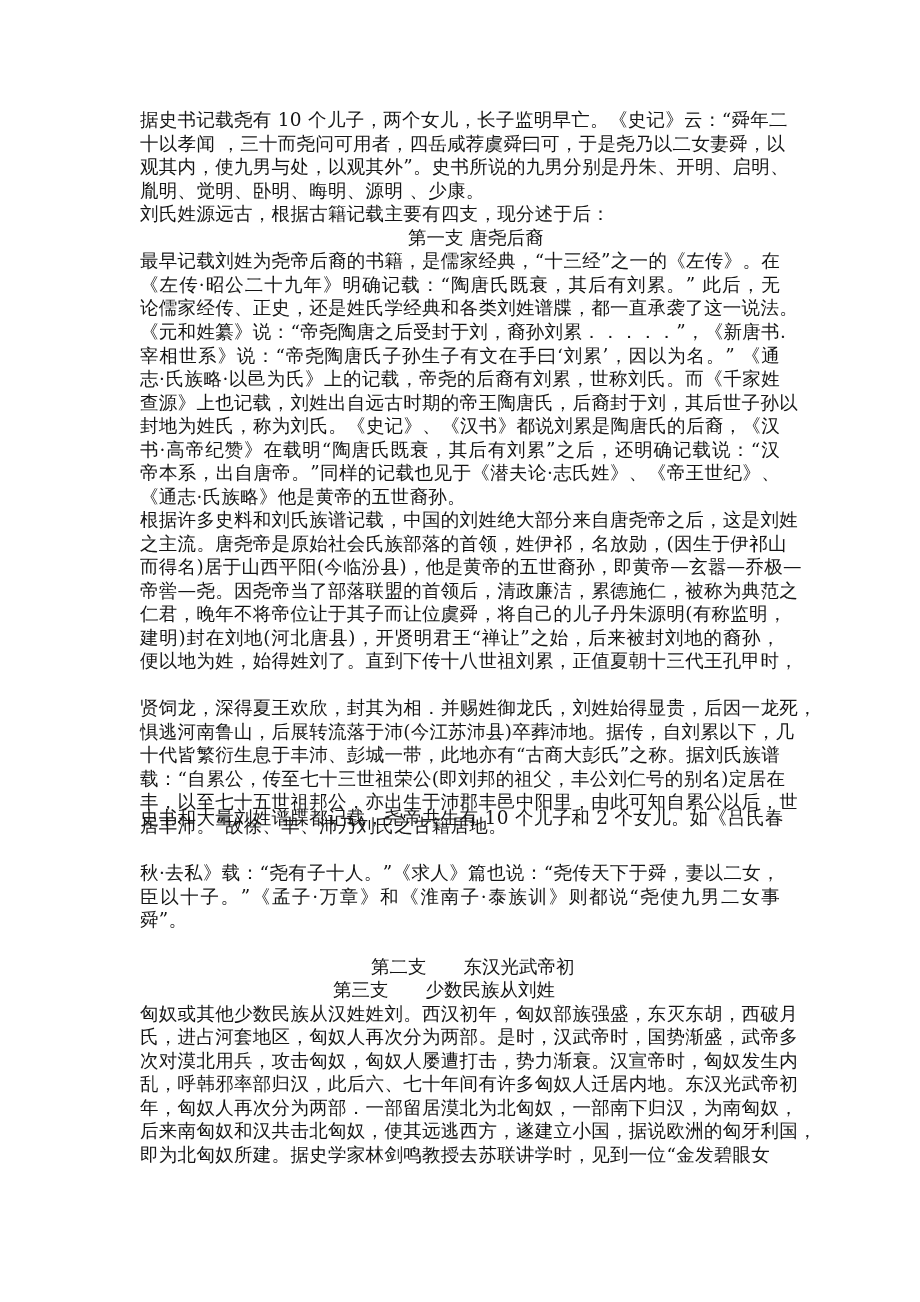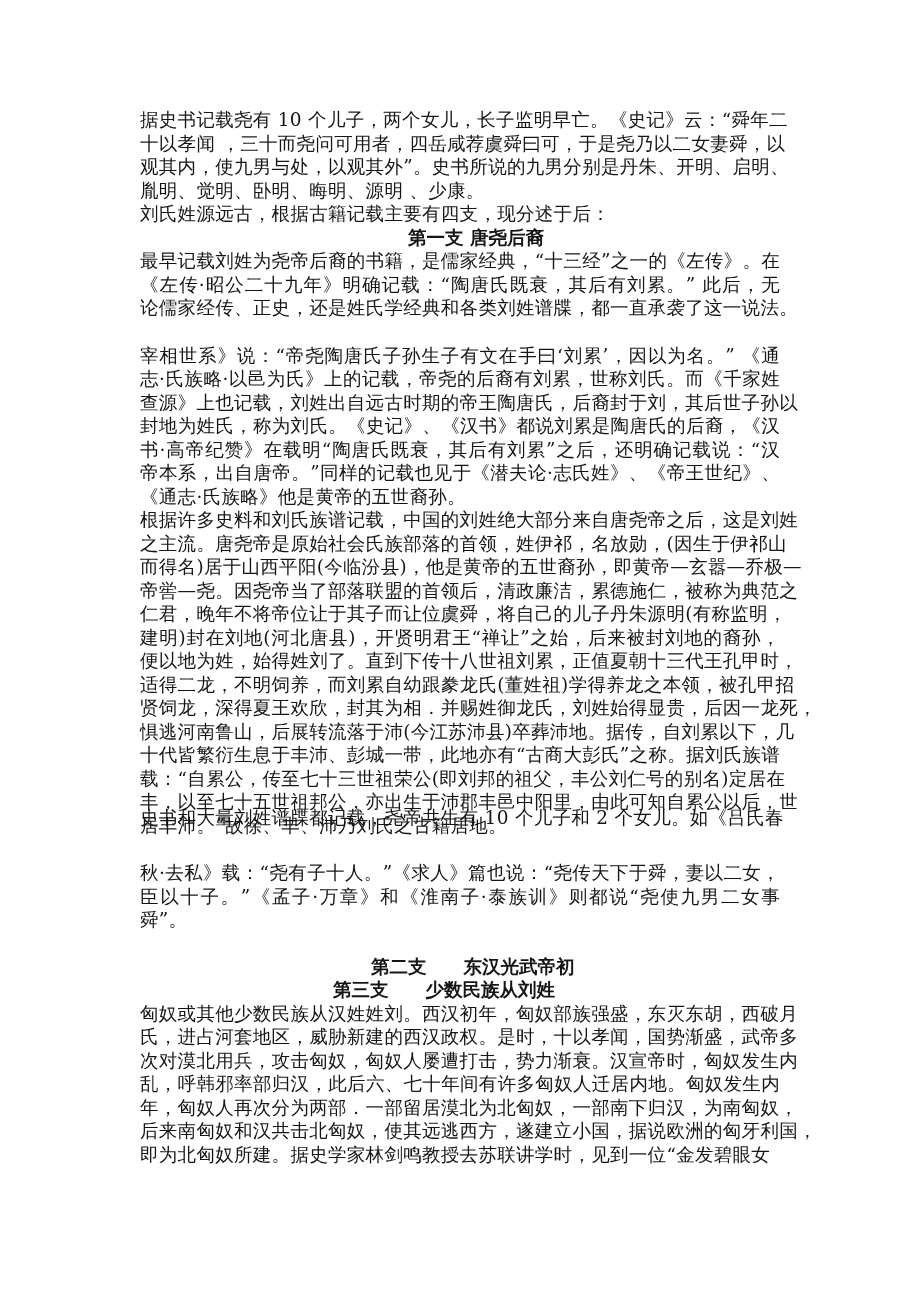--- a/index.html
+++ b/index.html
@@ -39,73 +39,72 @@
       text-align: justify;
       text-align-last: justify;
     }
     .heading {
       position: absolute;
       height: 24px;
       font-size: 18.5px;
       line-height: 24px;
       white-space: pre;
       color: #151515;
-      font-weight: bold;
     }
   </style>
 </head>
 <body>
 
 <div class="page">
 
   <div class="line justify" style="top:108px">据史书记载尧有 10 个儿子，两个女儿，长子监明早亡。《史记》云：“舜年二</div>
   <div class="line justify" style="top:132px">十以孝闻 ，三十而尧问可用者，四岳咸荐虞舜曰可，于是尧乃以二女妻舜，以</div>
   <div class="line justify" style="top:155px">观其内，使九男与处，以观其外”。史书所说的九男分别是丹朱、开明、启明、</div>
   <div class="line" style="top:179px">胤明、觉明、卧明、晦明、源明 、少康。</div>
 
   <div class="line" style="top:202px">刘氏姓源远古，根据古籍记载主要有四支，现分述于后：</div>
 
   <div class="heading" style="top:226px; left:408px">第一支 唐尧后裔</div>
 
   <div class="line justify" style="top:249px">最早记载刘姓为尧帝后裔的书籍，是儒家经典，“十三经”之一的《左传》。在</div>
   <div class="line justify" style="top:273px">《左传·昭公二十九年》明确记载：“陶唐氏既衰，其后有刘累。” 此后，无</div>
   <div class="line justify" style="top:296px">论儒家经传、正史，还是姓氏学经典和各类刘姓谱牒，都一直承袭了这一说法。</div>
+  <div class="line justify" style="top:320px">《元和姓纂》说：“帝尧陶唐之后受封于刘，裔孙刘累．．．．．”，《新唐书.</div>
   <div class="line justify" style="top:367px">志·氏族略·以邑为氏》上的记载，帝尧的后裔有刘累，世称刘氏。而《千家姓</div>
   <div class="line justify" style="top:344px">宰相世系》说：“帝尧陶唐氏子孙生子有文在手曰‘刘累’，因以为名。” 《通</div>
   <div class="line justify" style="top:391px">查源》上也记载，刘姓出自远古时期的帝王陶唐氏，后裔封于刘，其后世子孙以</div>
   <div class="line justify" style="top:414px">封地为姓氏，称为刘氏。《史记》、《汉书》都说刘累是陶唐氏的后裔，《汉</div>
   <div class="line justify" style="top:461px">帝本系，出自唐帝。”同样的记载也见于《潜夫论·志氏姓》、《帝王世纪》、</div>
   <div class="line justify" style="top:438px">书·高帝纪赞》在载明“陶唐氏既衰，其后有刘累”之后，还明确记载说：“汉</div>
   <div class="line" style="top:485px">《通志·氏族略》他是黄帝的五世裔孙。</div>
 
   <div class="line justify" style="top:508px">根据许多史料和刘氏族谱记载，中国的刘姓绝大部分来自唐尧帝之后，这是刘姓</div>
   <div class="line justify" style="top:532px">之主流。唐尧帝是原始社会氏族部落的首领，姓伊祁，名放勋，(因生于伊祁山</div>
   <div class="line justify" style="top:555px">而得名)居于山西平阳(今临汾县)，他是黄帝的五世裔孙，即黄帝—玄嚣—乔极—</div>
   <div class="line justify" style="top:579px">帝喾—尧。因尧帝当了部落联盟的首领后，清政廉洁，累德施仁，被称为典范之</div>
   <div class="line justify" style="top:626px">建明)封在刘地(河北唐县)，开贤明君王“禅让”之始，后来被封刘地的裔孙，</div>
   <div class="line justify" style="top:602px">仁君，晚年不将帝位让于其子而让位虞舜，将自己的儿子丹朱源明(有称监明，</div>
   <div class="line justify" style="top:649px">便以地为姓，始得姓刘了。直到下传十八世祖刘累，正值夏朝十三代王孔甲时，</div>
-  <div class="line justify" style="top:673px">适得二龙，不明饲养，而刘累自幼跟豢龙氏(董姓祖)学得养龙之本领，被孔甲招</div>
   <div class="line justify" style="top:696px">贤饲龙，深得夏王欢欣，封其为相．并赐姓御龙氏，刘姓始得显贵，后因一龙死，</div>
   <div class="line justify" style="top:720px">惧逃河南鲁山，后展转流落于沛(今江苏沛县)卒葬沛地。据传，自刘累以下，几</div>
   <div class="line justify" style="top:743px">十代皆繁衍生息于丰沛、彭城一带，此地亦有“古商大彭氏”之称。据刘氏族谱</div>
   <div class="line justify" style="top:767px">载：“自累公，传至七十三世祖荣公(即刘邦的祖父，丰公刘仁号的别名)定居在</div>
   <div class="line justify" style="top:790px">丰，以至七十五世祖邦公，亦出生于沛郡丰邑中阳里，由此可知自累公以后，世</div>
   <div class="line" style="top:814px">居丰沛。”故徐、丰、沛乃刘氏之古籍居地。</div>
 
   <div class="line justify" style="top:806px">史书和大量刘姓谱牒都记载，尧帝共生有 10 个儿子和 2 个女儿。如《吕氏春</div>
   <div class="line justify" style="top:861px">秋·去私》载：“尧有子十人。”《求人》篇也说：“尧传天下于舜，妻以二女，</div>
   <div class="line justify" style="top:885px">臣以十子。”《孟子·万章》和《淮南子·泰族训》则都说“尧使九男二女事</div>
   <div class="line" style="top:908px">舜”。</div>
 
   <div class="heading" style="top:955px; left:371px">第二支　　东汉光武帝初</div>
 
   <div class="heading" style="top:978px; left:333px">第三支　　少数民族从刘姓</div>
 
   <div class="line justify" style="top:1002px">匈奴或其他少数民族从汉姓姓刘。西汉初年，匈奴部族强盛，东灭东胡，西破月</div>
-  <div class="line justify" style="top:1025px">氏，进占河套地区，威胁新建的西汉政权。是时，十以孝闻，国势渐盛，武帝多</div>
+  <div class="line justify" style="top:1025px">氏，进占河套地区，匈奴人再次分为两部。是时，汉武帝时，国势渐盛，武帝多</div>
   <div class="line justify" style="top:1049px">次对漠北用兵，攻击匈奴，匈奴人屡遭打击，势力渐衰。汉宣帝时，匈奴发生内</div>
-  <div class="line justify" style="top:1072px">乱，呼韩邪率部归汉，此后六、七十年间有许多匈奴人迁居内地。匈奴发生内</div>
+  <div class="line justify" style="top:1072px">乱，呼韩邪率部归汉，此后六、七十年间有许多匈奴人迁居内地。东汉光武帝初</div>
   <div class="line justify" style="top:1096px">年，匈奴人再次分为两部．一部留居漠北为北匈奴，一部南下归汉，为南匈奴，</div>
   <div class="line justify" style="top:1119px">后来南匈奴和汉共击北匈奴，使其远逃西方，遂建立小国，据说欧洲的匈牙利国，</div>
   <div class="line" style="top:1143px">即为北匈奴所建。据史学家林剑鸣教授去苏联讲学时，见到一位“金发碧眼女</div>
 
 </div>
 
 </body></html>

